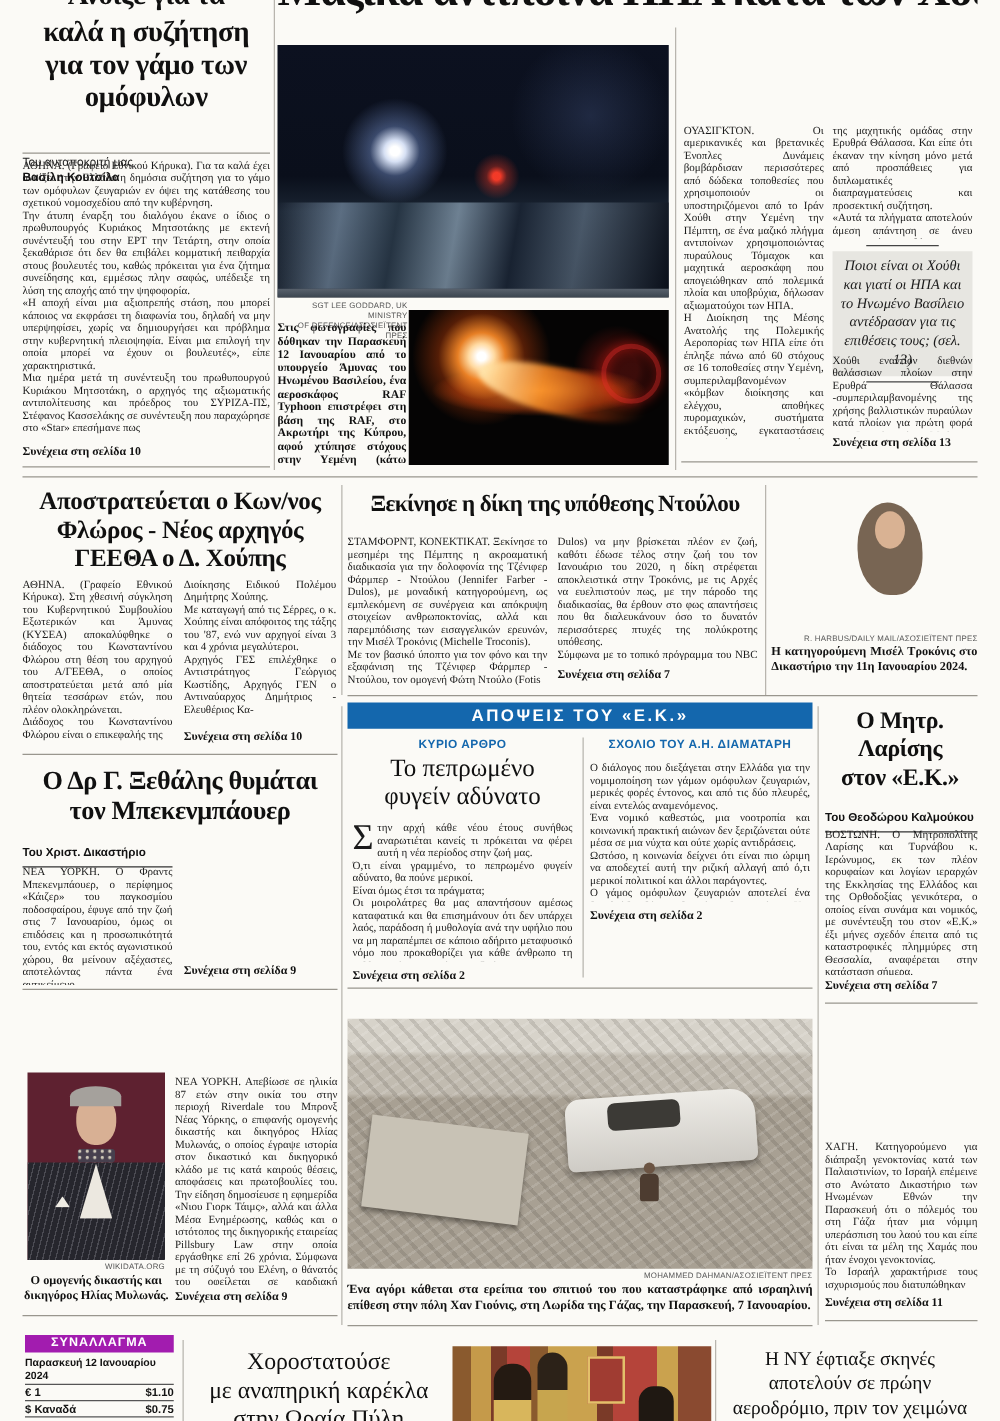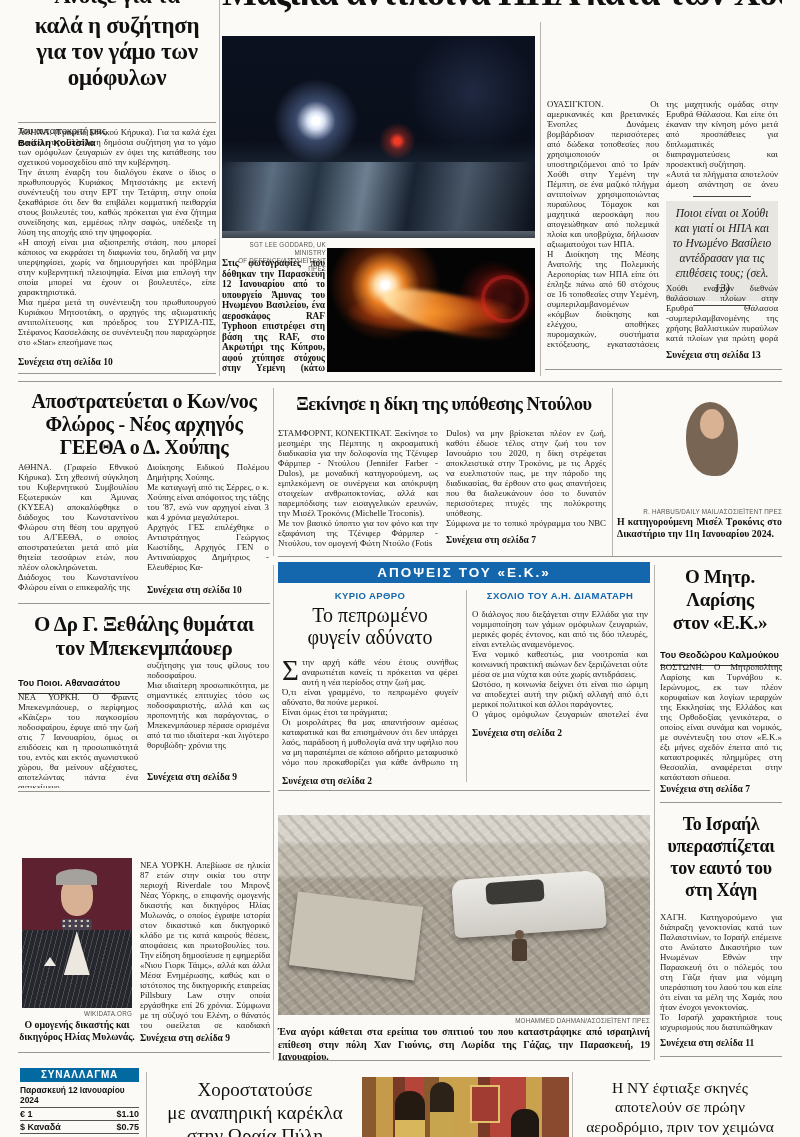--- a/index.html
+++ b/index.html
@@ -201,25 +201,23 @@
   <div class="abs" style="left:660px;top:644px;width:122px;border-bottom:1px solid #333;padding-bottom:3px;">
     <span class="byline-bold" style="font-size:9.3px;">Του Θεοδώρου Καλμούκου</span>
   </div>
   <div class="abs body-txt" style="left:660px;top:662px;width:122px;height:118px;">ΒΟΣΤΩΝΗ. Ο Μητροπολίτης Λαρίσης και Τυρνάβου κ. Ιερώνυμος, εκ των πλέον κορυφαίων και λογίων ιεραρχών της Εκκλησίας της Ελλάδος και της Ορθοδοξίας γενικότερα, ο οποίος είναι συνάμα και νομικός, με συνέντευξη του στον «Ε.Κ.» έξι μήνες σχεδόν έπειτα από τις καταστροφικές πλημμύρες στη Θεσσαλία, αναφέρεται στην κατάσταση σήμερα.</div>
   <div class="abs cont" style="left:660px;top:784px;">Συνέχεια στη σελίδα 7</div>
   <div class="abs hrule" style="left:660px;top:802px;width:122px;"></div>
 
   <div class="abs hl" style="left:18px;top:612px;width:252px;font-size:21px;line-height:1.16;">Ο Δρ Γ. Ξεθάλης θυμάται
 τον Μπεκενμπάουερ</div>
   <div class="abs" style="left:18px;top:672px;width:120px;border-bottom:1px solid #333;padding-bottom:3px;">
-    <span class="byline-bold" style="font-size:9.3px;">Του Ποιοι. Αθανασάτου</span>
+    <span class="byline-bold" style="font-size:9.3px;">Του Χριστ. Δικαστήριο</span>
   </div>
   <div class="abs body-txt" style="left:18px;top:692px;width:120px;height:96px;">ΝΕΑ ΥΟΡΚΗ. Ο Φραντς Μπεκενμπάουερ, ο περίφημος «Κάιζερ» του παγκοσμίου ποδοσφαίρου, έφυγε από την ζωή στις 7 Ιανουαρίου, όμως οι επιδόσεις και η προσωπικότητά του, εντός και εκτός αγωνιστικού χώρου, θα μείνουν αξέχαστες, αποτελώντας πάντα ένα αντικείμενο</div>
-  <div class="abs body-txt" style="left:147px;top:660px;width:122px;height:108px;">συζήτησης για τους φίλους του ποδοσφαίρου.
-Μια ιδιαίτερη προσωπικότητα, με σημαντικές επιτυχίες τόσο ως ποδοσφαιριστής, αλλά και ως προπονητής και παράγοντας, ο Μπεκενμπάουερ πέρασε ορισμένα από τα πιο ιδιαίτερα -και λιγότερο θορυβώδη- χρόνια της</div>
   <div class="abs cont" style="left:147px;top:772px;">Συνέχεια στη σελίδα 9</div>
   <div class="abs hrule" style="left:18px;top:791px;width:252px;"></div>
 
   <div class="photo photo-myl" style="left:22px;top:858px;width:110px;height:150px;">
     <div class="suit"></div>
     <div class="shirt"></div>
     <div class="face"></div>
     <div class="hair"></div>
     <div class="bow"></div>
     <div class="pocket"></div>
@@ -233,37 +231,33 @@
 
   <div class="photo photo-gaza" style="left:278px;top:815px;width:372px;height:200px;">
     <div class="tex"></div>
     <div class="slab"></div>
     <div class="car"></div>
     <div class="car-win"></div>
     <div class="boy"></div>
     <div class="boy-head"></div>
   </div>
   <div class="abs credit" style="left:278px;top:1017px;width:372px;">MOHAMMED DAHMAN/ΑΣΟΣΙΕΪΤΕΝΤ ΠΡΕΣ</div>
-  <div class="abs cap-bold" style="left:278px;top:1026px;width:372px;font-size:10px;text-align:justify;line-height:1.25;">Ένα αγόρι κάθεται στα ερείπια του σπιτιού του που καταστράφηκε από ισραηλινή επίθεση στην πόλη Χαν Γιούνις, στη Λωρίδα της Γάζας, την Παρασκευή, 19 Ιανουαρίου.</div>
+  <div class="abs cap-bold" style="left:278px;top:1026px;width:372px;font-size:10px;text-align:justify;line-height:1.25;">Ένα αγόρι κάθεται στα ερείπια του σπιτιού του που καταστράφηκε από ισραηλινή επίθεση στην πόλη Χαν Γιούνις, στη Λωρίδα της Γάζας, την Παρασκευή, 7 Ιανουαρίου.</div>
   <div class="abs hrule" style="left:278px;top:1060px;width:372px;"></div>
 
-  <div class="abs hl" style="left:660px;top:814px;width:122px;font-size:18px;line-height:1.22;">Το Ισραήλ
-υπερασπίζεται
-τον εαυτό του
-στη Χάγη</div>
   <div class="abs body-txt" style="left:660px;top:912px;width:122px;height:122px;">ΧΑΓΗ. Κατηγορούμενο για διάπραξη γενοκτονίας κατά των Παλαιστινίων, το Ισραήλ επέμεινε στο Ανώτατο Δικαστήριο των Ηνωμένων Εθνών την Παρασκευή ότι ο πόλεμός του στη Γάζα ήταν μια νόμιμη υπεράσπιση του λαού του και είπε ότι είναι τα μέλη της Χαμάς που ήταν ένοχοι γενοκτονίας.
 Το Ισραήλ χαρακτήρισε τους ισχυρισμούς που διατυπώθηκαν</div>
   <div class="abs cont" style="left:660px;top:1038px;">Συνέχεια στη σελίδα 11</div>
   <div class="abs hrule" style="left:660px;top:1056px;width:122px;"></div>
 
   <div class="abs vrule" style="left:273px;top:565px;height:495px;"></div>
   <div class="abs vrule" style="left:654px;top:565px;height:495px;"></div>
 
   <div class="abs" style="left:20px;top:1068px;width:119px;font-family:'Liberation Sans',sans-serif;">
-    <div class="banner" style="font-size:10px;line-height:14px;letter-spacing:0.8px;background:#0369a1;">ΣΥΝΑΛΛΑΓΜΑ</div>
+    <div class="banner" style="font-size:10px;line-height:14px;letter-spacing:0.8px;background:#a21caf;">ΣΥΝΑΛΛΑΓΜΑ</div>
     <div style="font-weight:bold;font-size:8.4px;padding:3px 0 2px 0;color:#111;">Παρασκευή 12 Ιανουαρίου 2024</div>
     <div style="display:flex;justify-content:space-between;font-weight:bold;font-size:9px;border-top:1px solid #555;border-bottom:1px solid #555;padding:1px 0;">
       <span>€ 1</span>
       <span>$1.10</span>
     </div>
     <div style="display:flex;justify-content:space-between;font-weight:bold;font-size:9px;border-bottom:1px solid #555;padding:1px 0;">
       <span>$ Καναδά</span>
       <span>$0.75</span>
     </div>
 

